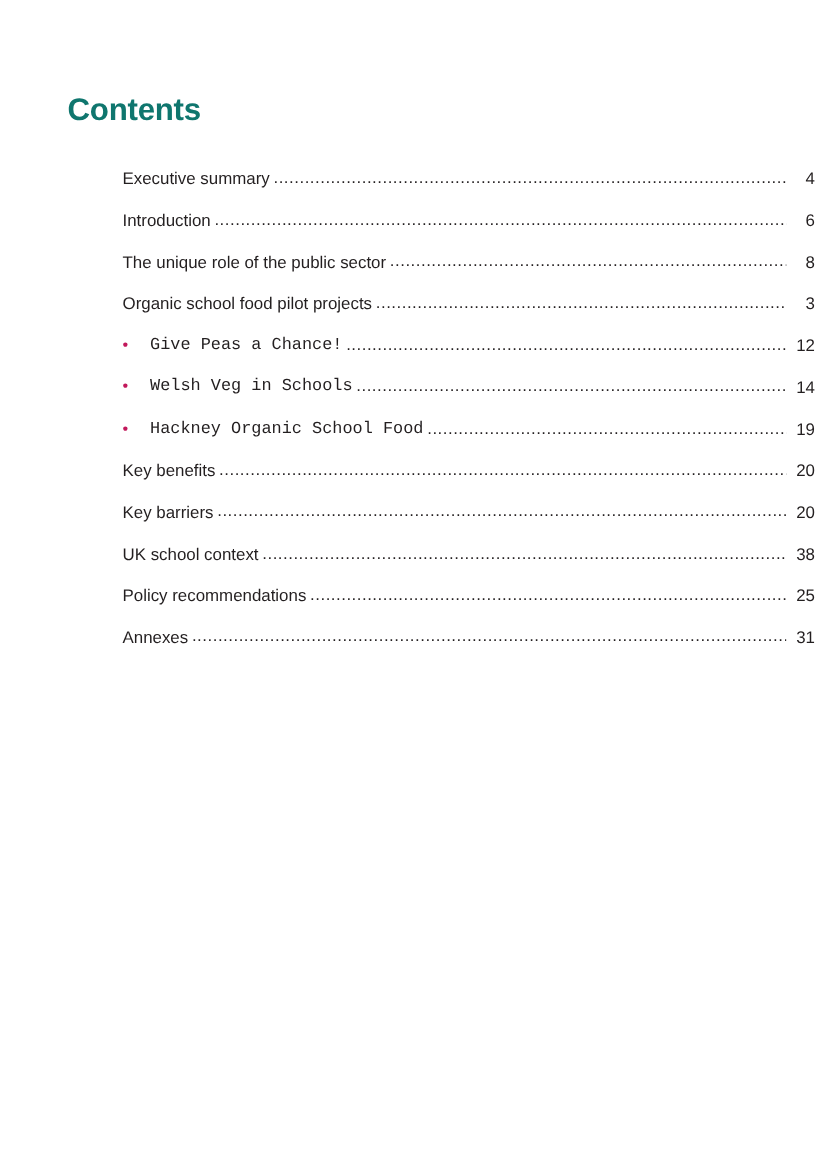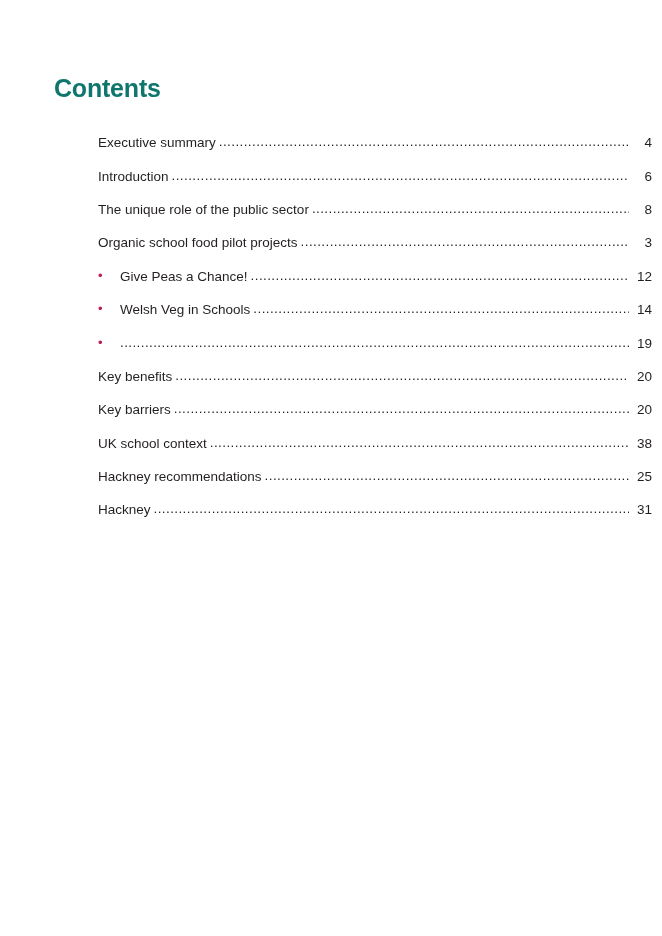--- a/index.html
+++ b/index.html
@@ -70,20 +70,21 @@
     top: -1px;
   }
   .toc-row .page-num {
     flex: 0 0 auto;
     padding-left: 3px;
     text-align: right;
     min-width: 20px;
   }
   .toc-row.sub .label {
     padding-left: 0;
+    font-family: Liberation Mono, monospace;
   }
 </style>
 </head>
 <body>
 
 <div class="page">
 
   <div class="contents-title">Contents</div>
 
   <div class="toc">
@@ -114,43 +115,44 @@
         <span class="page-num">12</span>
       </div>
       <div class="toc-row sub">
         <span class="bullet">•</span>
         <span class="label">Welsh Veg in Schools </span>
         <span class="leader">...............................................................................................................................................................</span>
         <span class="page-num">14</span>
       </div>
       <div class="toc-row sub">
         <span class="bullet">•</span>
+        <span class="label">Hackney Organic School Food </span>
         <span class="leader">...............................................................................................................................................................</span>
         <span class="page-num">19</span>
       </div>
       <div class="toc-row">
         <span class="label">Key benefits </span>
         <span class="leader">...............................................................................................................................................................</span>
         <span class="page-num">20</span>
       </div>
       <div class="toc-row">
         <span class="label">Key barriers</span>
         <span class="leader">...............................................................................................................................................................</span>
         <span class="page-num">20</span>
       </div>
       <div class="toc-row">
         <span class="label">UK school context</span>
         <span class="leader">...............................................................................................................................................................</span>
         <span class="page-num">38</span>
       </div>
       <div class="toc-row">
-        <span class="label">Hackney recommendations </span>
+        <span class="label">Policy recommendations </span>
         <span class="leader">...............................................................................................................................................................</span>
         <span class="page-num">25</span>
       </div>
       <div class="toc-row">
-        <span class="label">Hackney </span>
+        <span class="label">Annexes </span>
         <span class="leader">...............................................................................................................................................................</span>
         <span class="page-num">31</span>
       </div>
     </div>
 
 </div>
 
 </body></html>

